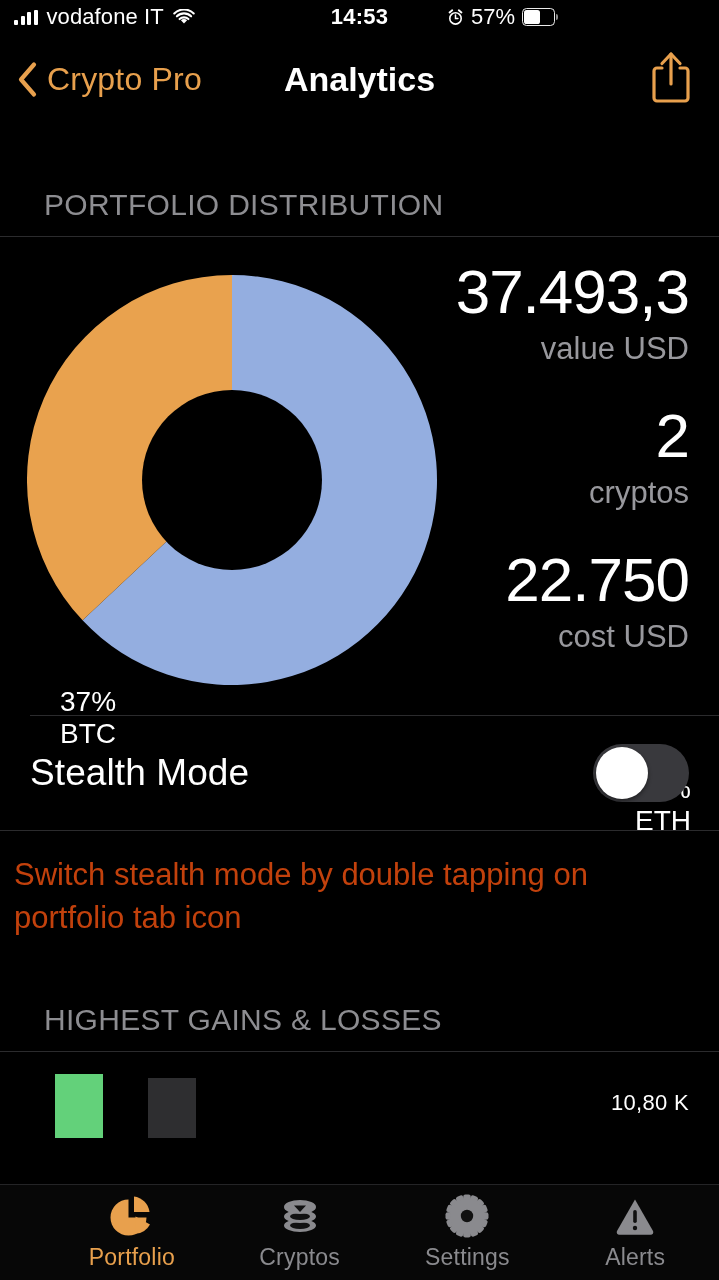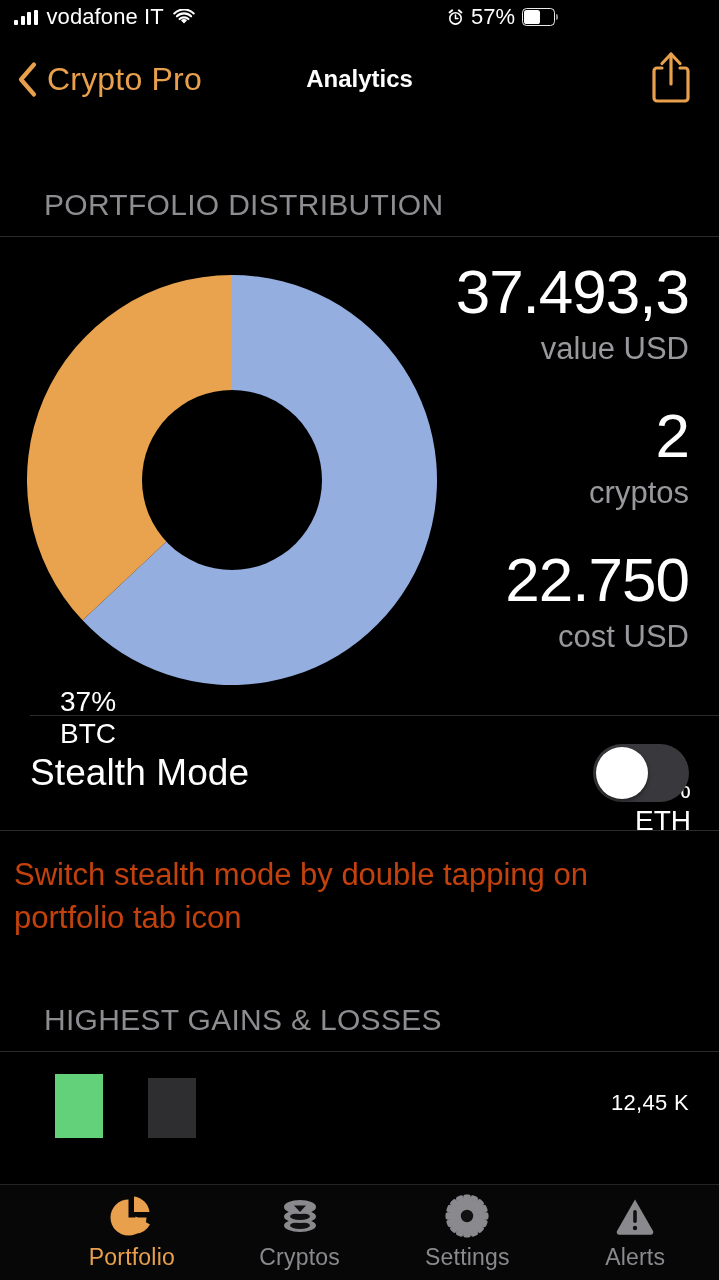--- a/index.html
+++ b/index.html
@@ -53,21 +53,21 @@
     background:#000;
   }
   .nav-back {
     position:absolute; left:16px; top:50%; transform:translateY(-50%);
     display:flex; align-items:center; gap:9px; cursor:pointer;
   }
   .chev-left { width:22px; height:36px; }
   .nav-back-label { font-size:32px; color:#E8A04D; letter-spacing:.2px; }
   .nav-title {
     position:absolute; left:0; top:50%; transform:translateY(-50%);
-    width:719px; text-align:center; font-size:24px; font-weight:bold; color:#fff;
+    width:719px; text-align:center; font-size:34px; font-weight:bold; color:#fff;
   }
   .nav-share { position:absolute; right:26px; top:50%; transform:translateY(-50%); cursor:pointer; }
 
   
   .content { position:absolute; top:124px; left:0; width:719px; bottom:96px; background:#000; }
 
   .sec-header {
     font-size:30px; color:#8D8D91; letter-spacing:.3px;
     padding:64px 0 14px 30px;
     margin-left:14px;
@@ -154,20 +154,21 @@
       <span class="carrier">vodafone IT</span>
       <span class="wifi">
         <svg width="22" height="16" viewBox="0 0 22 16">
           <path d="M11 14.6 7.9 11.3a4.4 4.4 0 0 1 6.2 0Z" fill="#fff"></path>
           <path d="M3.9 7.3a10.2 10.2 0 0 1 14.2 0" stroke="#fff" stroke-width="2.1" fill="none" stroke-linecap="round"></path>
           <path d="M6.6 10.1a6.4 6.4 0 0 1 8.8 0" stroke="#fff" stroke-width="2.1" fill="none" stroke-linecap="round"></path>
           <path d="M1.3 4.4a14 14 0 0 1 19.4 0" stroke="#fff" stroke-width="2.1" fill="none" stroke-linecap="round"></path>
         </svg>
       </span>
     </div>
+    <div class="sb-center">14:53</div>
     <div class="sb-right">
       <span class="alarm">
         <svg width="17" height="17" viewBox="0 0 17 17">
           <circle cx="8.5" cy="9.4" r="5.7" fill="none" stroke="#fff" stroke-width="1.6"></circle>
           <path d="M8.5 6.1v3.4h2.4" stroke="#fff" stroke-width="1.5" fill="none" stroke-linecap="round"></path>
           <path d="M2.6 3.4 5.2 1.3M14.4 3.4 11.8 1.3" stroke="#fff" stroke-width="1.9" stroke-linecap="round"></path>
         </svg>
       </span>
       <span class="batt-pct">57%</span>
       <span class="battery">
@@ -247,21 +248,21 @@
     <div class="hr"></div>
 
     <div class="footnote">Switch stealth mode by double tapping on portfolio tab icon</div>
 
     <div class="sec-header">HIGHEST GAINS &amp; LOSSES</div>
     <div class="hr"></div>
 
     <div class="bars">
       <div class="bar green"></div>
       <div class="bar gray"></div>
-      <div class="bar-axis-label">12,45 K</div>
+      <div class="bar-axis-label">10,80 K</div>
     </div>
 
   </div>
 
   <div class="tabbar">
 
     <div class="tab active">
       <span class="tab-icon">
         <svg width="46" height="44" viewBox="0 0 46 44">
           <path d="M21 4a18 18 0 1 0 18 18h-18Z" fill="#E8A04D" transform="translate(-1.5 1.5)"></path>

